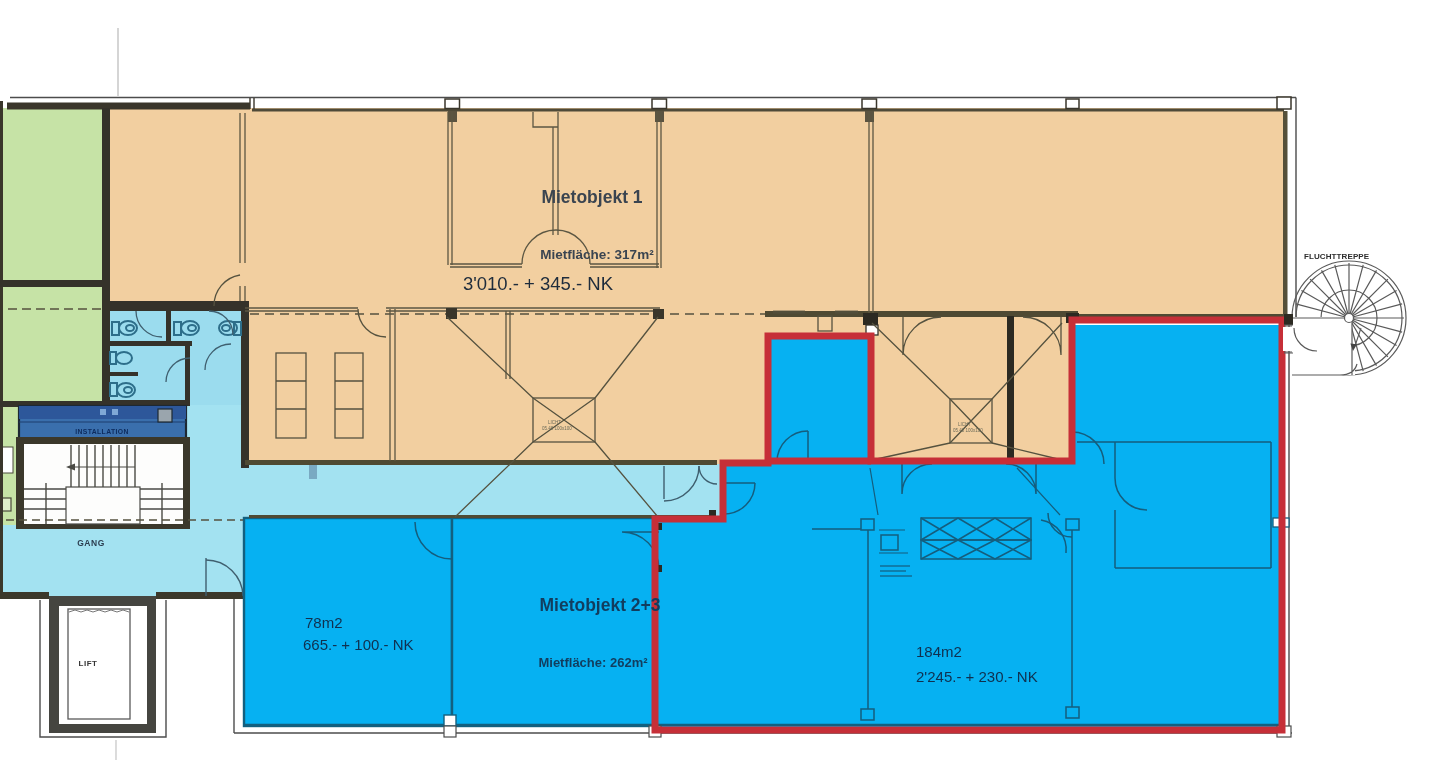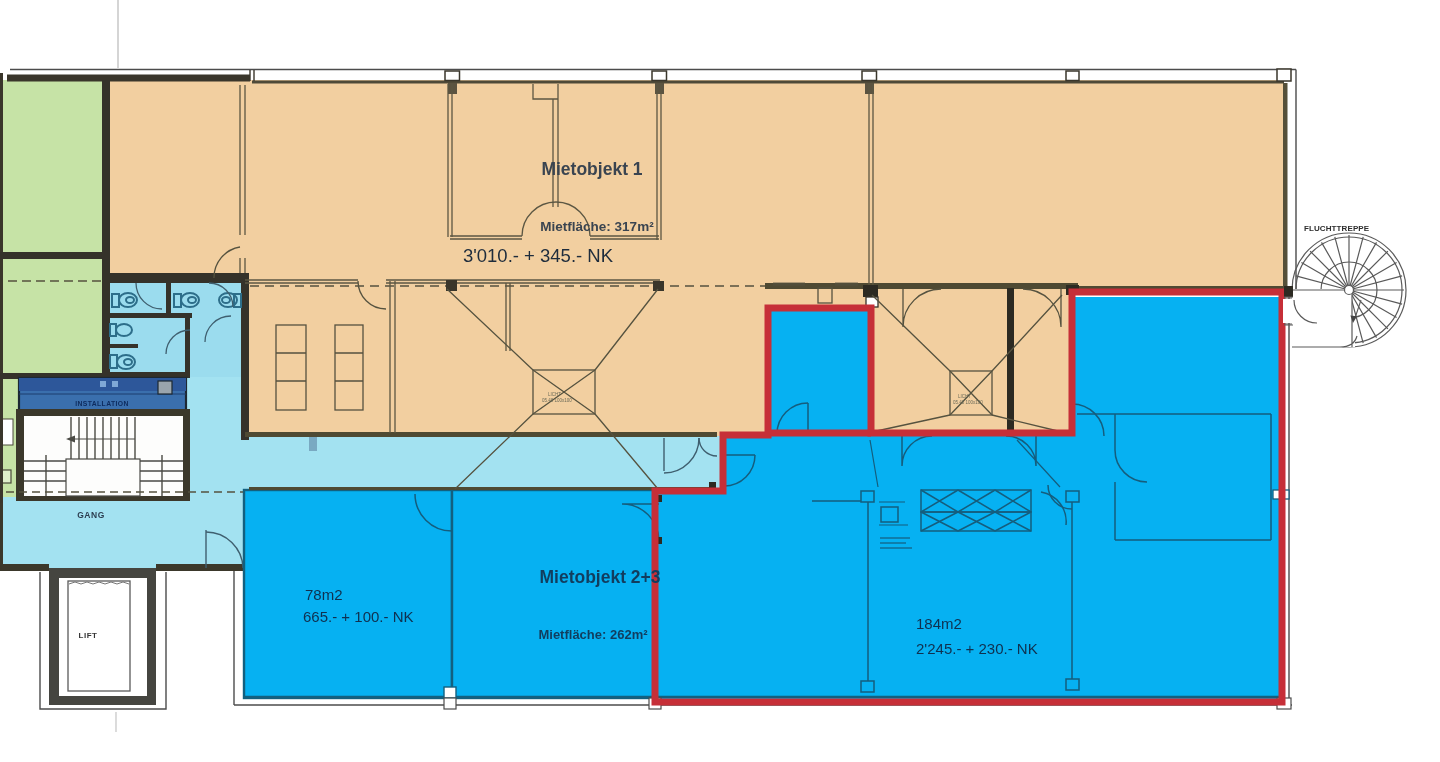--- a/index.html
+++ b/index.html
@@ -1,17 +1,17 @@
 <!DOCTYPE html>
 <html><head>
 <meta charset="utf-8">
 <style>
   html,body{margin:0;padding:0;background:#ffffff;}
   #page{position:relative;width:1440px;height:732px;background:#ffffff;overflow:hidden;
-        font-family:"Liberation Sans", sans-serif;}
+        font-family:"Liberation Sans", sans-serif;margin-top:28px;}
   svg{position:absolute;left:0;top:0;}
   text{font-family:"Liberation Sans", sans-serif;}
 </style>
 </head>
 <body>
 <div id="page">
 <svg width="1440" height="762" viewBox="0 0 1440 762">
 
 <g id="g-outline" stroke="#4c4c4c" stroke-width="1.4" fill="none">
 

